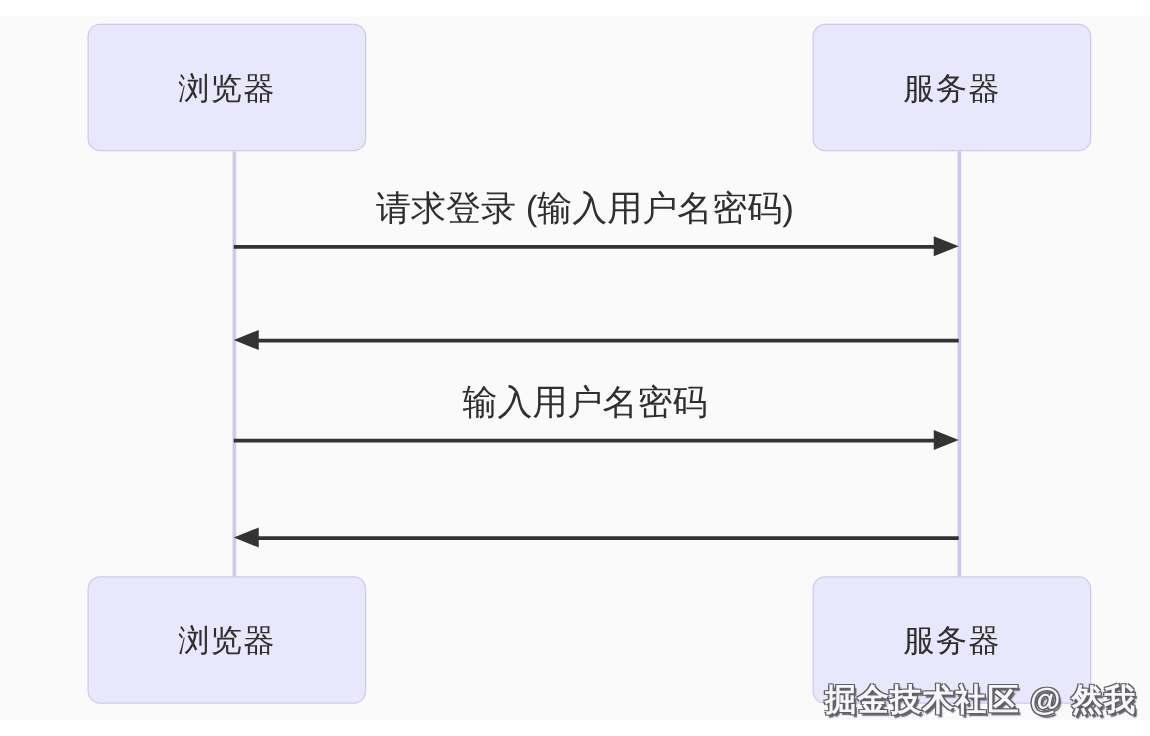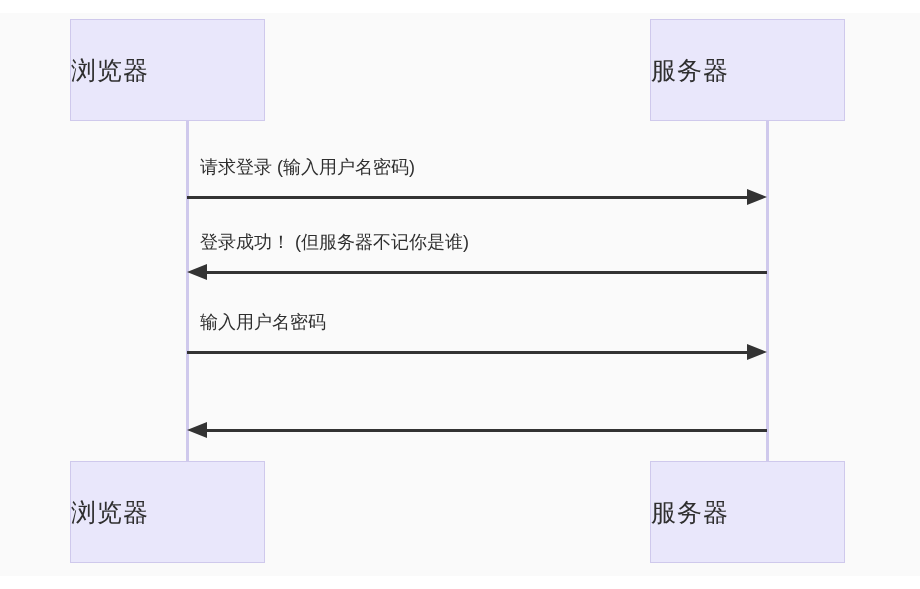--- a/index.html
+++ b/index.html
@@ -19,27 +19,28 @@
   .canvas {
     position: absolute;
     left: 0;
     top: 13px;
     width: 920px;
     height: 563px;
     background: #fafafa;
   }
   .actor-box {
     position: absolute;
-    width: 195px;
+    width: 223px;
     height: 102px;
     background: var(--actor-fill);
     border: 1px solid var(--actor-border);
-    border-radius: 0;
+    border-radius: 10px;
     display: flex;
     align-items: center;
+    justify-content: center;
     box-sizing: border-box;
   }
   .actor-box span {
     font-size: 25px;
     color: var(--text);
     letter-spacing: 1px;
   }
   .pos-tl { left: 70px;  top: 19px; }
   .pos-tr { left: 650px; top: 19px; }
   .pos-bl { left: 70px;  top: 461px; }
@@ -50,25 +51,26 @@
     top: 121px;
     width: 3px;
     height: 340px;
     background: var(--lifeline);
   }
   .lifeline.left  { left: 186px; }
   .lifeline.right { left: 766px; }
 
   .msg-label {
     position: absolute;
-    left: 200px;
+    left: 178px;
     width: 580px;
     height: 30px;
     line-height: 30px;
-    font-size: 18px;
+    text-align: center;
+    font-size: 28px;
     color: var(--text);
   }
   .msg-line {
     position: absolute;
     height: 3px;
     background: var(--arrow);
   }
   .arrowhead {
     position: absolute;
     width: 0;
@@ -125,32 +127,32 @@
     <span>浏览器</span>
   </div>
   <div class="actor-box pos-tr">
     <span>服务器</span>
   </div>
 
   <div class="msg-label lbl-1">请求登录 (输入用户名密码)</div>
   <div class="msg-line line-1"></div>
   <div class="arrowhead dir-right head-1"></div>
 
-  <div class="msg-label lbl-2">登录成功！ (但服务器不记你是谁)</div>
   <div class="msg-line line-2"></div>
   <div class="arrowhead dir-left head-2"></div>
 
   <div class="msg-label lbl-3">输入用户名密码</div>
   <div class="msg-line line-3"></div>
   <div class="arrowhead dir-right head-3"></div>
 
   <div class="msg-line line-4"></div>
   <div class="arrowhead dir-left head-4"></div>
 
   <div class="actor-box pos-bl">
     <span>浏览器</span>
   </div>
   <div class="actor-box pos-br">
     <span>服务器</span>
   </div>
 
+  <div class="watermark">掘金技术社区 @ 然我</div>
 
 </div>
 
 </body></html>

